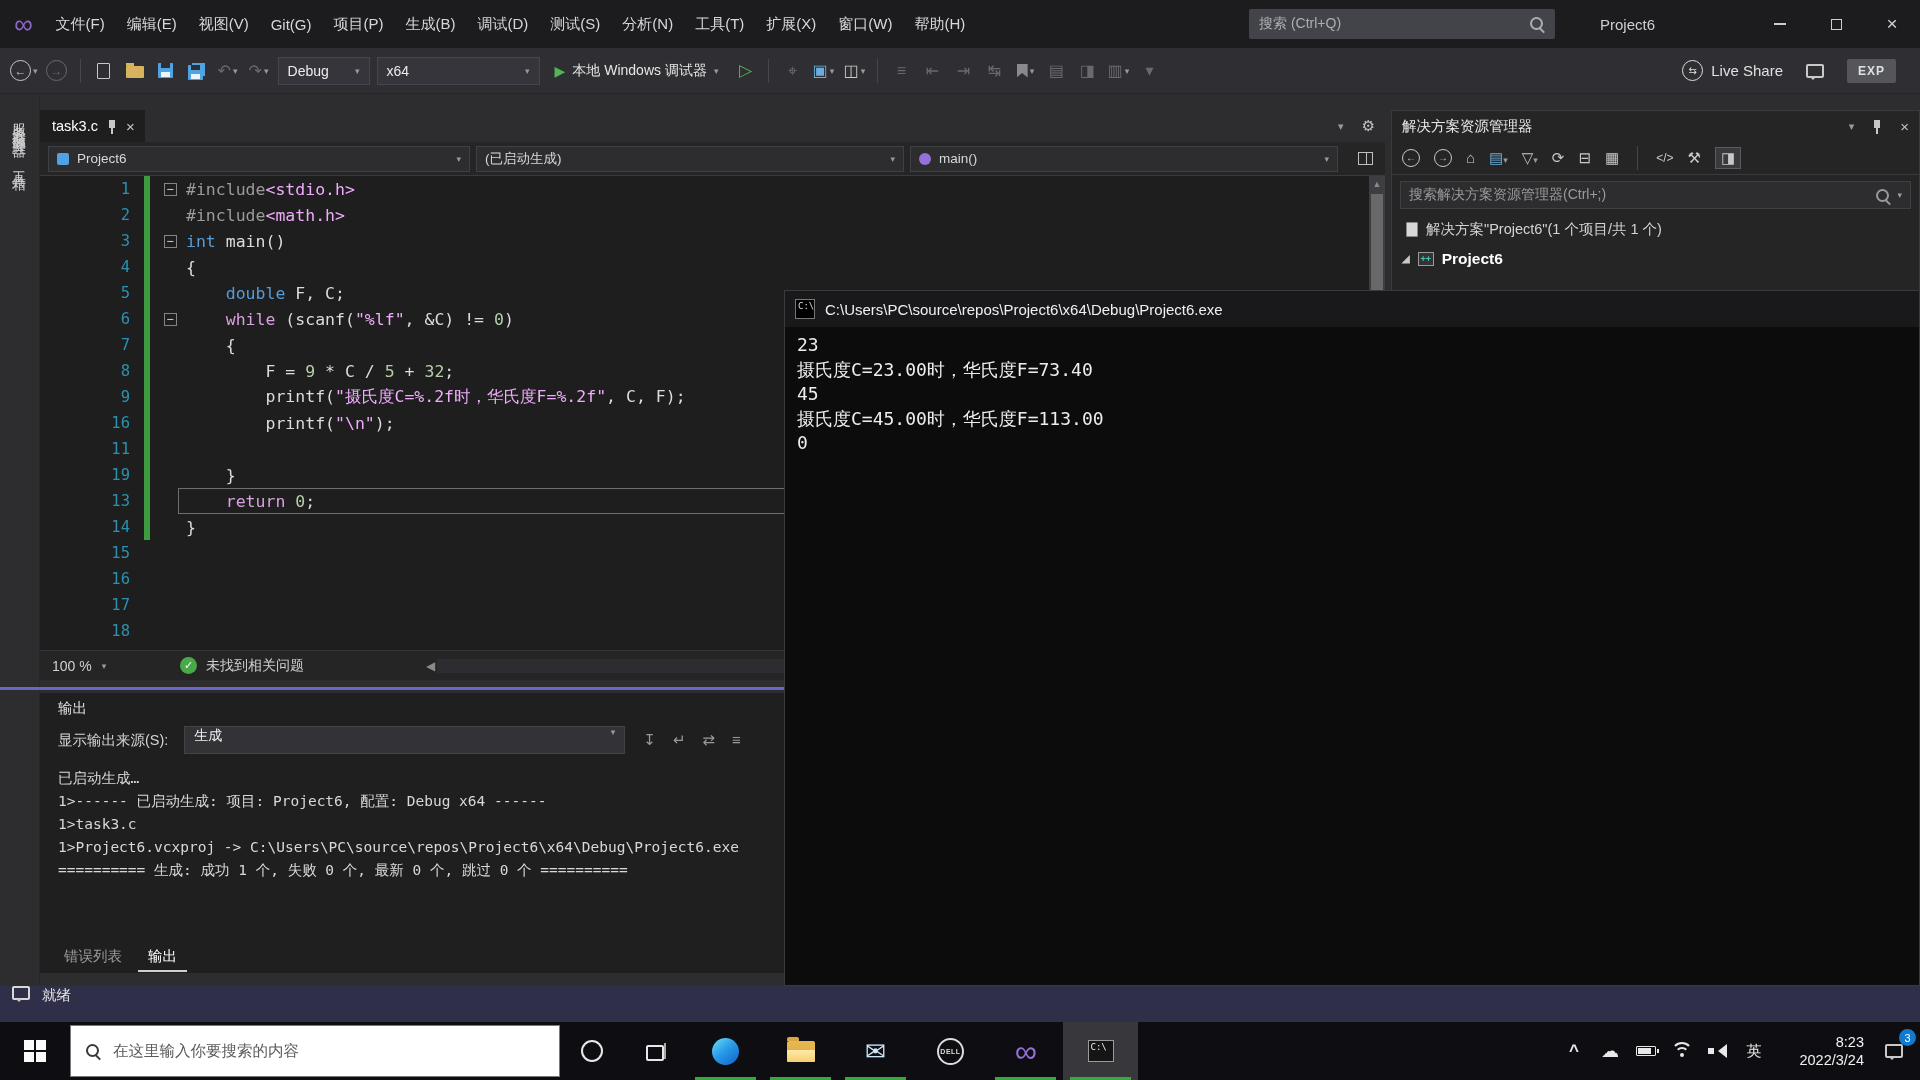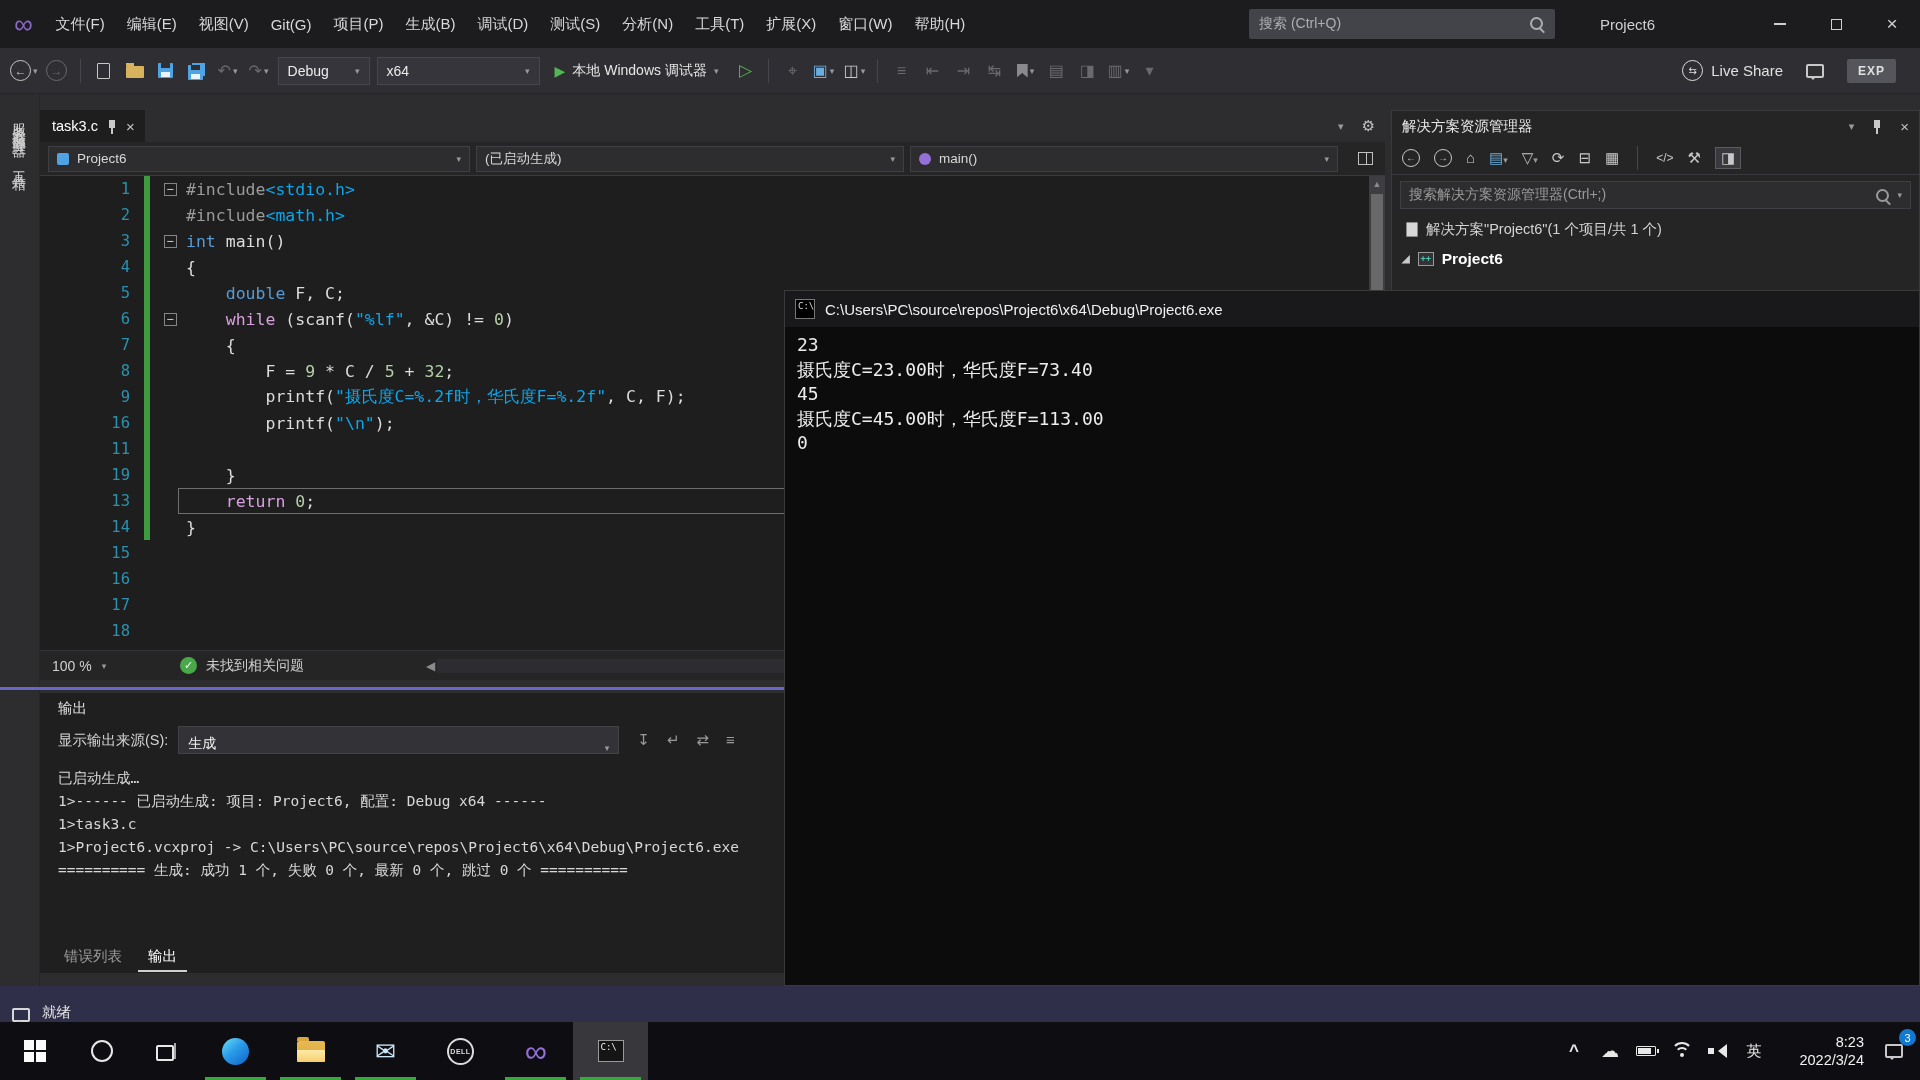--- a/index.html
+++ b/index.html
@@ -69,21 +69,21 @@
   .split-icon::after{content:'';position:absolute;left:50%;top:0;bottom:0;width:1.5px;background:#c0c0c0}
 
   .code-area{position:absolute;left:0;top:66px;right:0;height:474px;background:#1e1e1e;overflow:hidden;font-family:"DejaVu Sans Mono",monospace}
   .cl{position:relative;height:26px;display:flex;align-items:center;font-size:16.5px;white-space:pre}
   .cl .ln{width:90px;text-align:right;color:#2b91af;font-size:15.5px;flex:none}
   .cl .chg{width:6px;height:26px;margin:0 8px 0 14px;flex:none}
   .cl .chg.on{background:#3f9b3f}
   .cl .fold{width:24px;flex:none;display:flex;align-items:center;justify-content:center}
   .foldbox{width:13px;height:13px;border:1px solid #858585;background:#1e1e1e;color:#c8c8c8;font-size:12px;line-height:11px;text-align:center}
   .codetext{margin-left:4px}
-  .tk-pp{color:#9b9b9b}.tk-str{color:#0ea5e9}.tk-kw{color:#569cd6}.tk-ctl{color:#d8a0df}.tk-num{color:#b5cea8}.tk-df{color:#dcdcdc}
+  .tk-pp{color:#9b9b9b}.tk-str{color:#f0abfc}.tk-kw{color:#569cd6}.tk-ctl{color:#d8a0df}.tk-num{color:#b5cea8}.tk-df{color:#dcdcdc}
   .cl.hl::after{content:'';position:absolute;left:138px;top:0;right:2px;bottom:0;border:1px solid #6e6e6e;pointer-events:none}
   .vscroll{position:absolute;right:0;top:66px;width:16px;height:474px;background:#3e3e42}
   .vscroll .arr{height:16px;display:flex;align-items:center;justify-content:center;color:#8a8a8a;font-size:9px}
   .vscroll .thumb{position:absolute;left:2px;right:2px;top:18px;height:150px;background:#686868}
 
   .zoomrow{position:absolute;left:0;top:540px;right:0;height:30px;background:#252526;border-top:1px solid #333338;display:flex;align-items:center;font-size:14px;color:#d0d0d0}
   .zoomctl{margin-left:12px;display:flex;align-items:center;gap:10px;width:84px}
   .healthchk{margin-left:44px;display:flex;align-items:center;gap:9px}
   .okcircle{width:17px;height:17px;border-radius:50%;background:#49a849;color:#fff;font-size:11px;display:flex;align-items:center;justify-content:center}
   .hs-left{margin-left:122px;color:#8a8a8a;font-size:12px}
@@ -102,35 +102,35 @@
   .tree-row.proj{font-weight:bold;color:#fff;font-size:15.5px;padding-left:10px}
   .sln-icon{width:12px;height:15px;background:#d8d8d8;border:1px solid #8a8a8a;border-radius:1px}
   .proj-icon{width:16px;height:14px;border:1px solid #9a9a9a;background:#333338;color:#4ec9b0;font-size:9px;line-height:12px;text-align:center;font-weight:bold}
   .expander{color:#c8c8c8;font-size:10px}
 
   
   .splitline{position:absolute;left:0;top:593px;width:784px;height:3px;background:#6767c8}
   .outpanel{position:absolute;left:40px;top:599px;width:744px;height:280px;background:#1f1f1f}
   .out-title{padding:6px 0 0 18px;font-size:14.5px;color:#e0e0e0}
   .out-srcrow{position:absolute;left:0;top:30px;right:0;height:34px;display:flex;align-items:center;padding-left:18px;font-size:14.5px;color:#d4d4d4}
-  .out-combo{width:441px;height:28px;margin-left:10px;background:#333337;border:1px solid #434346;display:flex;align-items:flex-end;justify-content:space-between;padding:0 9px;font-size:14px;color:#f0f0f0}
+  .out-combo{width:441px;height:28px;margin-left:16px;background:#333337;border:1px solid #434346;display:flex;align-items:flex-start;justify-content:space-between;padding:0 9px;font-size:14px;color:#f0f0f0}
   .out-icons{display:flex;gap:17px;margin-left:18px;color:#9a9a9a;font-size:15px}
   .out-text{position:absolute;left:18px;top:74px;right:8px;font-family:"DejaVu Sans Mono",monospace;font-size:14.5px;line-height:23px;color:#d8d8d8;white-space:pre;overflow:hidden}
   .out-tabs{position:absolute;left:14px;bottom:1px;display:flex;gap:6px}
   .bottom-tab{padding:2px 10px 4px;font-size:14.5px;color:#9a9a9a;cursor:default}
   .bottom-tab.active{color:#fff;border-bottom:2px solid #cfcfcf}
 
   
   .console{position:absolute;left:784px;top:196px;width:1136px;height:696px;background:#0c0c0c;border:1px solid #3a3a3a;z-index:50}
   .console-title{height:36px;background:#19191c;display:flex;align-items:center;gap:10px;padding:0 10px;font-size:15px;color:#f0f0f0}
   .cmdicon{width:20px;height:20px;background:#000;border:1px solid #777;color:#ddd;font-size:9px;font-family:"DejaVu Sans Mono",monospace;padding:1px 2px;flex:none}
   .console-body{padding:6px 12px;font-family:"DejaVu Sans Mono",monospace;font-size:18px;line-height:24.5px;color:#ededed}
 
   
-  .statusbar{position:absolute;left:0;top:986px;width:1920px;height:36px;background:#2f2f4a;display:flex;align-items:flex-end;gap:12px;padding-left:12px;color:#e8e8e8;font-size:14.5px;z-index:60}
+  .statusbar{position:absolute;left:0;top:986px;width:1920px;height:36px;background:#2f2f4a;display:flex;align-items:flex-start;gap:12px;padding-left:12px;color:#e8e8e8;font-size:14.5px;z-index:60}
   .statusbar .i-bubble{border-color:#d8d8d8}
 
   
   .taskbar{position:absolute;left:0;top:1022px;width:1920px;height:58px;background:#0e0e12;display:flex;align-items:stretch;z-index:70}
   .tb-cell{width:64px;display:flex;align-items:center;justify-content:center;position:relative;flex:none}
   .tb-app{width:75px}
   .tb-app.running::after{content:'';position:absolute;left:7px;right:7px;bottom:0;height:3px;background:#37a93c}
   .tb-app.active{background:#38383c}
   .tb-search-box{width:490px;margin:3px 0;background:#fff;display:flex;align-items:center;gap:12px;padding:0 14px;color:#5a5a5a;font-size:15.5px;border:1px solid #7a7a7a;flex:none}
   .tb-search-box .mag{color:#3a3a3a}
@@ -433,20 +433,24 @@
 
 <div class="taskbar">
   <div class="tb-cell" style="width:70px">
     <span class="winlogo">
         <span></span>
         <span></span>
         <span></span>
         <span></span>
       </span>
   </div>
+  <div class="tb-search-box">
+    <span class="mag"></span>
+    <span>在这里输入你要搜索的内容</span>
+  </div>
   <div class="tb-cell">
       <span class="i-cortana"></span>
     </div>
   <div class="tb-cell">
       <span class="i-tview"></span>
     </div>
   <div class="tb-cell tb-app running">
       <span class="i-edge"></span>
     </div>
   <div class="tb-cell tb-app running">

